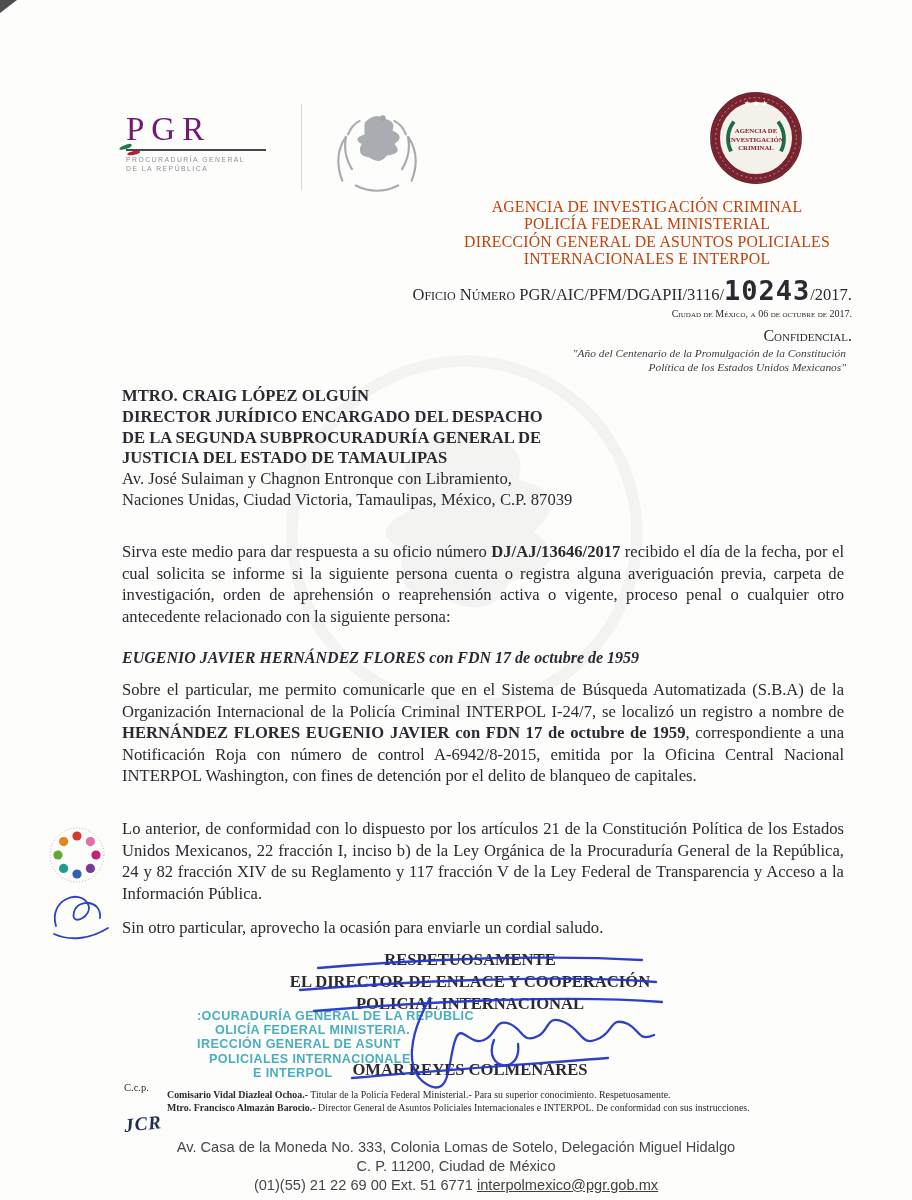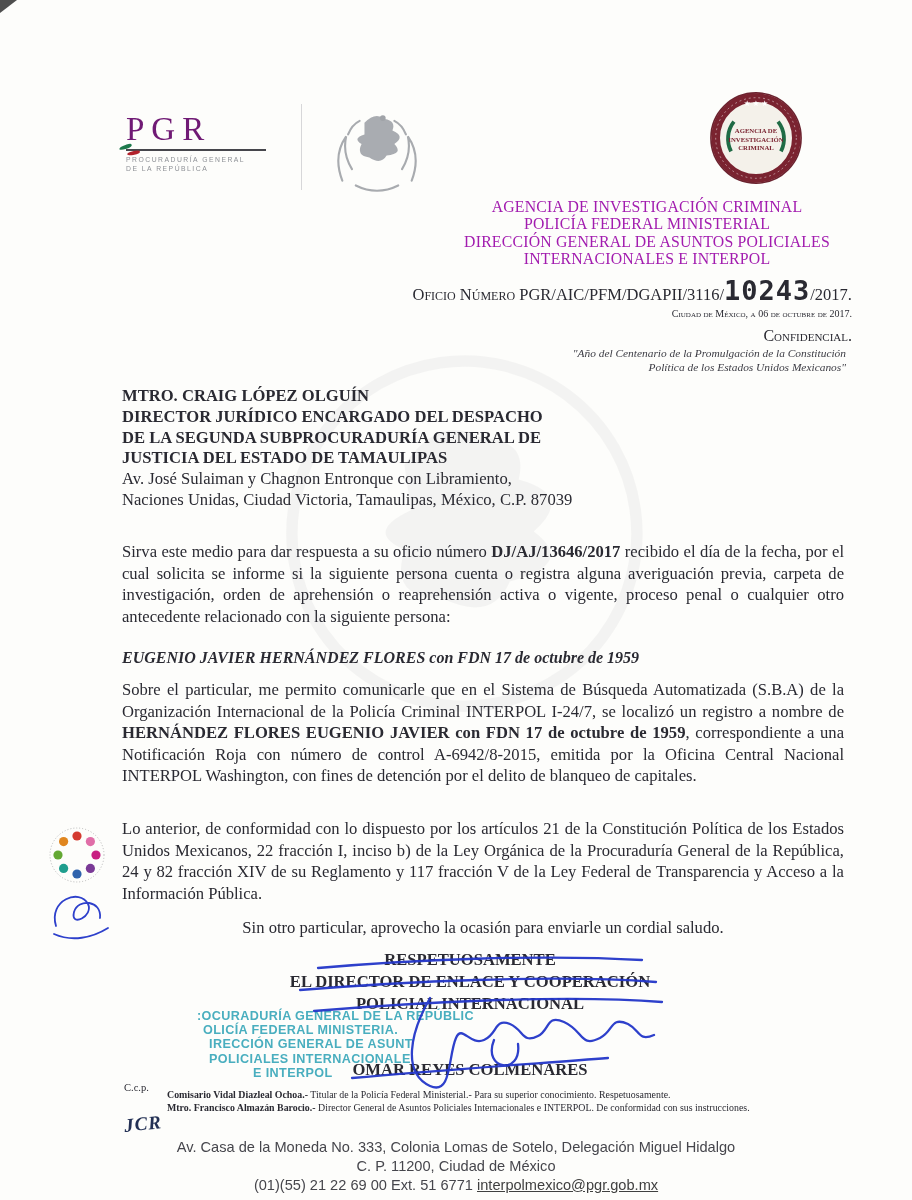--- a/index.html
+++ b/index.html
@@ -15,43 +15,43 @@
   .flag{position:absolute;width:13px;height:4px;border-radius:60% 40% 50% 50%}
   .flag.green{left:-7px;top:-4px;background:#1e7a4c;transform:rotate(-18deg)}
   .flag.red{left:1px;top:2px;background:#b2222c;transform:rotate(-10deg)}
   .pgr-sub{font-family:"Liberation Sans",sans-serif;font-size:6.8px;letter-spacing:1.5px;color:#8d9095;line-height:9px;white-space:nowrap}
   .head-divider{position:absolute;left:301px;top:104px;width:1px;height:86px;background:#d7d7d9}
   .eagle{position:absolute;left:318px;top:92px;width:118px;height:106px}
   .badge{position:absolute;left:708px;top:90px;width:96px;height:96px}
   .watermark{position:absolute;left:236px;top:330px;width:460px;height:430px;opacity:.05;transform:rotate(-8deg)}
   
   .agency{position:absolute;top:198px;right:60px;width:410px;text-align:center;
-          font-size:15.8px;line-height:17.4px;color:#a21caf;letter-spacing:.2px}
+          font-size:15.8px;line-height:17.4px;color:#c2410c;letter-spacing:.2px}
   .oficio{position:absolute;top:276px;right:60px;font-variant:small-caps;font-size:16.5px;line-height:30px;white-space:nowrap}
   .oficio-number{font-family:"DejaVu Sans Mono",monospace;font-weight:bold;font-size:27px;letter-spacing:1px}
   .place-date{position:absolute;top:308px;right:60px;font-variant:small-caps;font-size:10px}
   .confidential{position:absolute;top:327px;right:60px;font-variant:small-caps;font-size:16px}
   .motto{position:absolute;top:346px;right:66px;text-align:right;font-style:italic;font-size:11.4px;line-height:14px;color:#3c3c44}
   
   .recipient{position:absolute;left:122px;top:386px;font-size:16.6px;line-height:20.8px}
   .bold{font-weight:bold}
   .para{position:absolute;left:122px;width:722px;text-align:justify;font-size:16.6px;line-height:21.6px}
   #p1{top:541px}
   .subject{position:absolute;left:122px;top:649px;width:722px;text-align:left;font-style:italic;font-weight:bold;font-size:16px}
   #p2{top:679px}
   #p3{top:818px}
-  #p4{top:917px;text-align:center}
+  #p4{top:917px;text-align:left}
   
   .sig-block{position:absolute;left:240px;top:949px;width:460px;text-align:center;font-weight:bold;
              font-size:16.6px;line-height:22px;z-index:1}
   .sig-name{position:absolute;left:240px;top:1060px;width:460px;text-align:center;font-weight:bold;font-size:16.6px;z-index:1}
   .stamp{position:absolute;left:197px;top:1009px;font-family:"Liberation Sans",sans-serif;font-weight:bold;
          font-size:12.6px;line-height:14.2px;letter-spacing:.4px;color:rgba(41,160,180,.85);z-index:2;white-space:nowrap}
-  .stamp div:nth-child(2){margin-left:6px}
-  .stamp div:nth-child(3){margin-left:12px}
+  .stamp div:nth-child(2){margin-left:18px}
+  .stamp div:nth-child(3){margin-left:0}
   .stamp div:nth-child(4){margin-left:12px}
   .stamp div:nth-child(5){margin-left:56px}
   .ink{position:absolute;z-index:3;pointer-events:none}
   #main-signature{left:290px;top:938px;width:410px;height:175px}
   #rubric{left:44px;top:884px;width:74px;height:60px}
   .cert-logo{position:absolute;left:44px;top:822px;width:66px;height:66px}
   
   .ccp-label{position:absolute;left:124px;top:1082px;font-size:10.5px}
   .ccp-entries{position:absolute;left:167px;top:1088px;font-size:9.9px;line-height:13.4px;white-space:nowrap}
   .jcr{position:absolute;left:124px;top:1113px;font-size:19px;font-style:italic;font-weight:bold;

